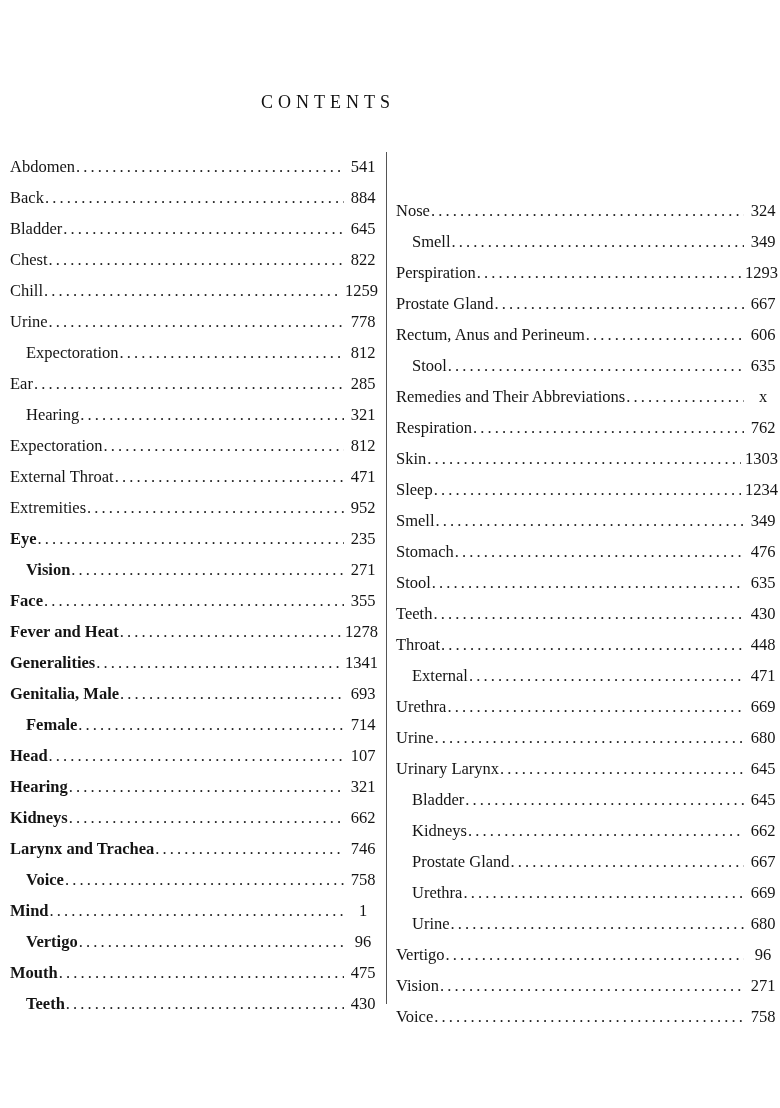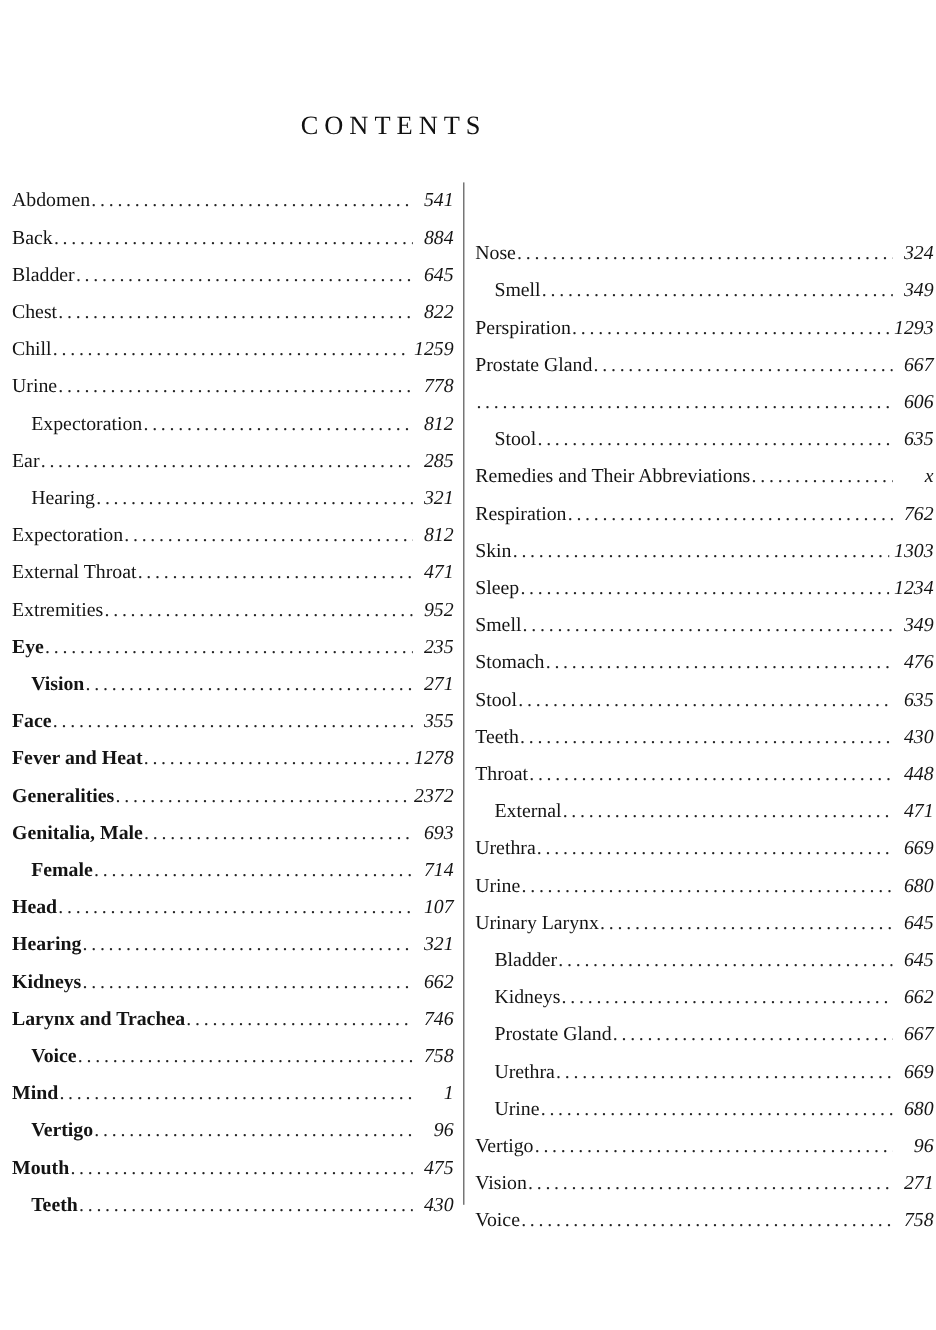--- a/index.html
+++ b/index.html
@@ -2,21 +2,21 @@
 <html><head>
 <meta charset="utf-8">
 <style>
   html, body { margin: 0; padding: 0; background: #ffffff; }
   body {
     width: 780px; height: 1108px; position: relative; overflow: hidden;
     font-family: "Liberation Serif", "DejaVu Serif", serif; color: #141414;
   }
   .title {
     position: absolute; left: 0; width: 656px; top: 92px;
-    text-align: center; font-size: 22px; letter-spacing: 5px;
+    text-align: center; font-size: 18px; letter-spacing: 5px;
     font-family: "Liberation Serif", serif; color: #111;
   }
   .col { position: absolute; top: 151px; }
   .col.left { left: 10px; width: 368px; }
   .col.right { left: 396px; width: 382px; margin-top: 44px; }
   .divider {
     position: absolute; left: 386px; top: 152px; width: 1px; height: 852px;
     background: #555;
   }
   .row {
@@ -26,21 +26,21 @@
   .row.sub .label { padding-left: 16px; }
   .label { flex: 0 0 auto; text-align: center; }
   .leader {
     flex: 1 1 auto; overflow: hidden; margin: 0 4px 0 1px;
     letter-spacing: 3.2px; color: #222;
   }
   .leader::before {
     content: ". . . . . . . . . . . . . . . . . . . . . . . . . . . . . . . . . . . . . . . . . . . . . . . . . . . . . . . . . . . . .";
     letter-spacing: 0px; word-spacing: -1px;
   }
-  .page { flex: 0 0 auto; min-width: 30px; text-align: right; font-style: italic; }
+  .page { flex: 0 0 auto; min-width: 30px; text-align: center; }
   .bold .label { font-weight: bold; }
 </style>
 </head>
 <body>
 
 <div class="title">CONTENTS</div>
 
 <div class="divider"></div>
 
 <div class="col left" id="col-left">
@@ -120,21 +120,21 @@
       <span class="page">355</span>
     </div>
     <div class="row bold">
       <span class="label">Fever and Heat</span>
       <span class="leader"></span>
       <span class="page">1278</span>
     </div>
     <div class="row bold">
       <span class="label">Generalities</span>
       <span class="leader"></span>
-      <span class="page">2372</span>
+      <span class="page">1341</span>
     </div>
     <div class="row bold">
       <span class="label">Genitalia, Male</span>
       <span class="leader"></span>
       <span class="page">693</span>
     </div>
     <div class="row sub bold">
       <span class="label">Female</span>
       <span class="leader"></span>
       <span class="page">714</span>
@@ -200,20 +200,21 @@
       <span class="label">Perspiration</span>
       <span class="leader"></span>
       <span class="page">1293</span>
     </div>
     <div class="row">
       <span class="label">Prostate Gland</span>
       <span class="leader"></span>
       <span class="page">667</span>
     </div>
     <div class="row">
+      <span class="label">Rectum, Anus and Perineum</span>
       <span class="leader"></span>
       <span class="page">606</span>
     </div>
     <div class="row sub">
       <span class="label">Stool</span>
       <span class="leader"></span>
       <span class="page">635</span>
     </div>
     <div class="row">
       <span class="label">Remedies and Their Abbreviations</span>

